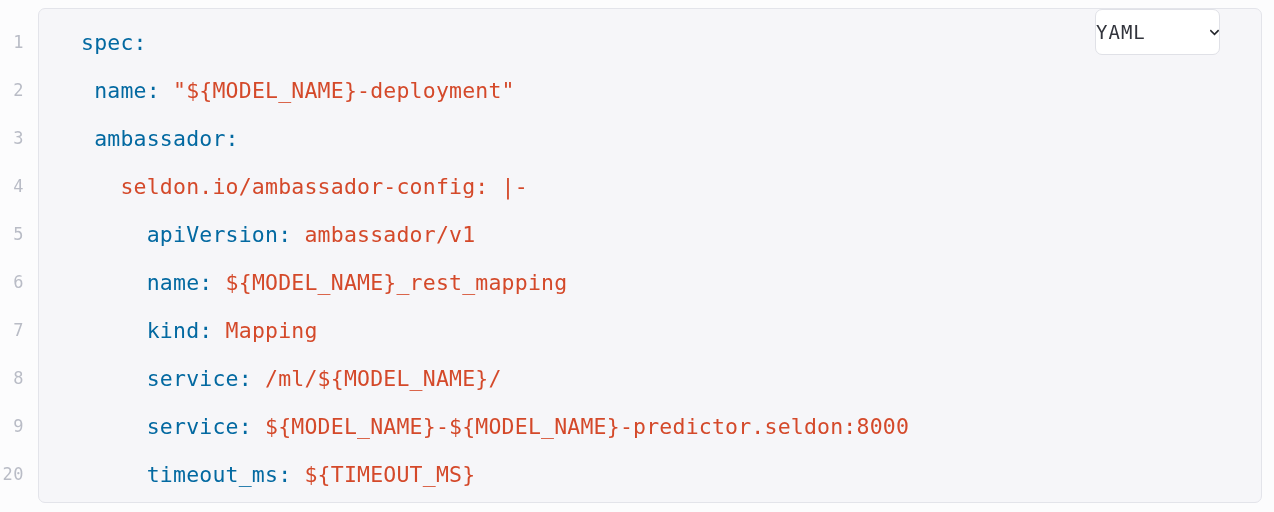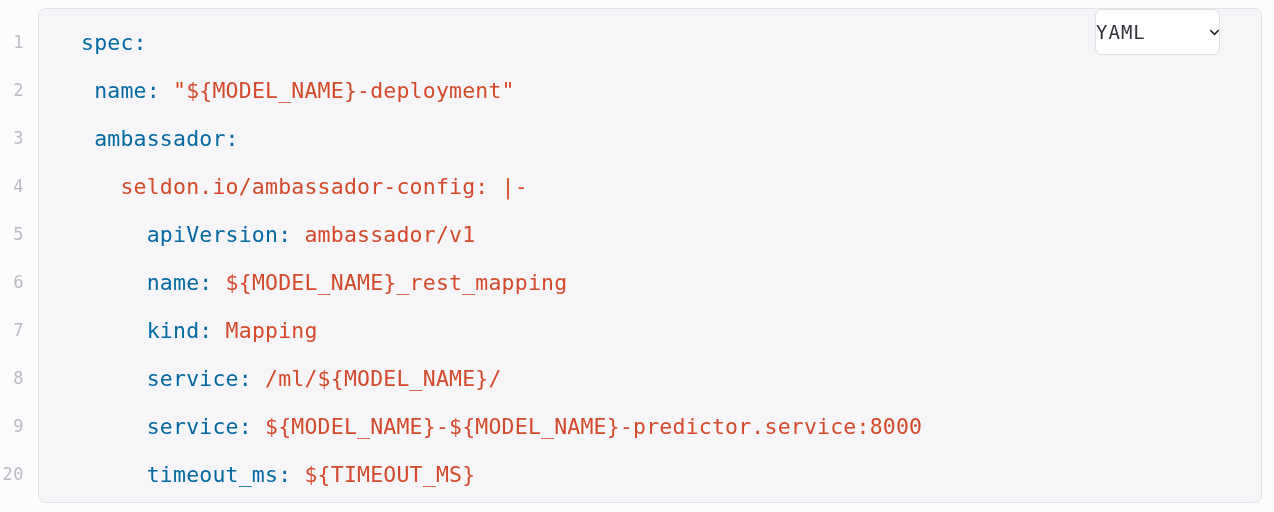--- a/index.html
+++ b/index.html
@@ -120,21 +120,21 @@
   <div class="code-card">
     <div class="code-body" id="code-body">
         <div class="code-line"><span class="tok-key">spec:</span></div>
         <div class="code-line"><span class="tok-key"> name:</span><span class="tok-val"> "${MODEL_NAME}-deployment"</span></div>
         <div class="code-line"><span class="tok-key"> ambassador:</span></div>
         <div class="code-line"><span class="tok-val">   seldon.io/ambassador-config: |-</span></div>
         <div class="code-line"><span class="tok-key">     apiVersion:</span><span class="tok-val"> ambassador/v1</span></div>
         <div class="code-line"><span class="tok-key">     name:</span><span class="tok-val"> ${MODEL_NAME}_rest_mapping</span></div>
         <div class="code-line"><span class="tok-key">     kind:</span><span class="tok-val"> Mapping</span></div>
         <div class="code-line"><span class="tok-key">     service:</span><span class="tok-val"> /ml/${MODEL_NAME}/</span></div>
-        <div class="code-line"><span class="tok-key">     service:</span><span class="tok-val"> ${MODEL_NAME}-${MODEL_NAME}-predictor.service:8000</span></div>
+        <div class="code-line"><span class="tok-key">     service:</span><span class="tok-val"> ${MODEL_NAME}-${MODEL_NAME}-predictor.seldon:8000</span></div>
         <div class="code-line"><span class="tok-key">     timeout_ms:</span><span class="tok-val"> ${TIMEOUT_MS}</span></div>
       </div>
   </div>
 
   <div class="gutter" id="gutter">
       <div class="gutter-num">1</div>
       <div class="gutter-num">2</div>
       <div class="gutter-num">3</div>
       <div class="gutter-num">4</div>
       <div class="gutter-num">5</div>

